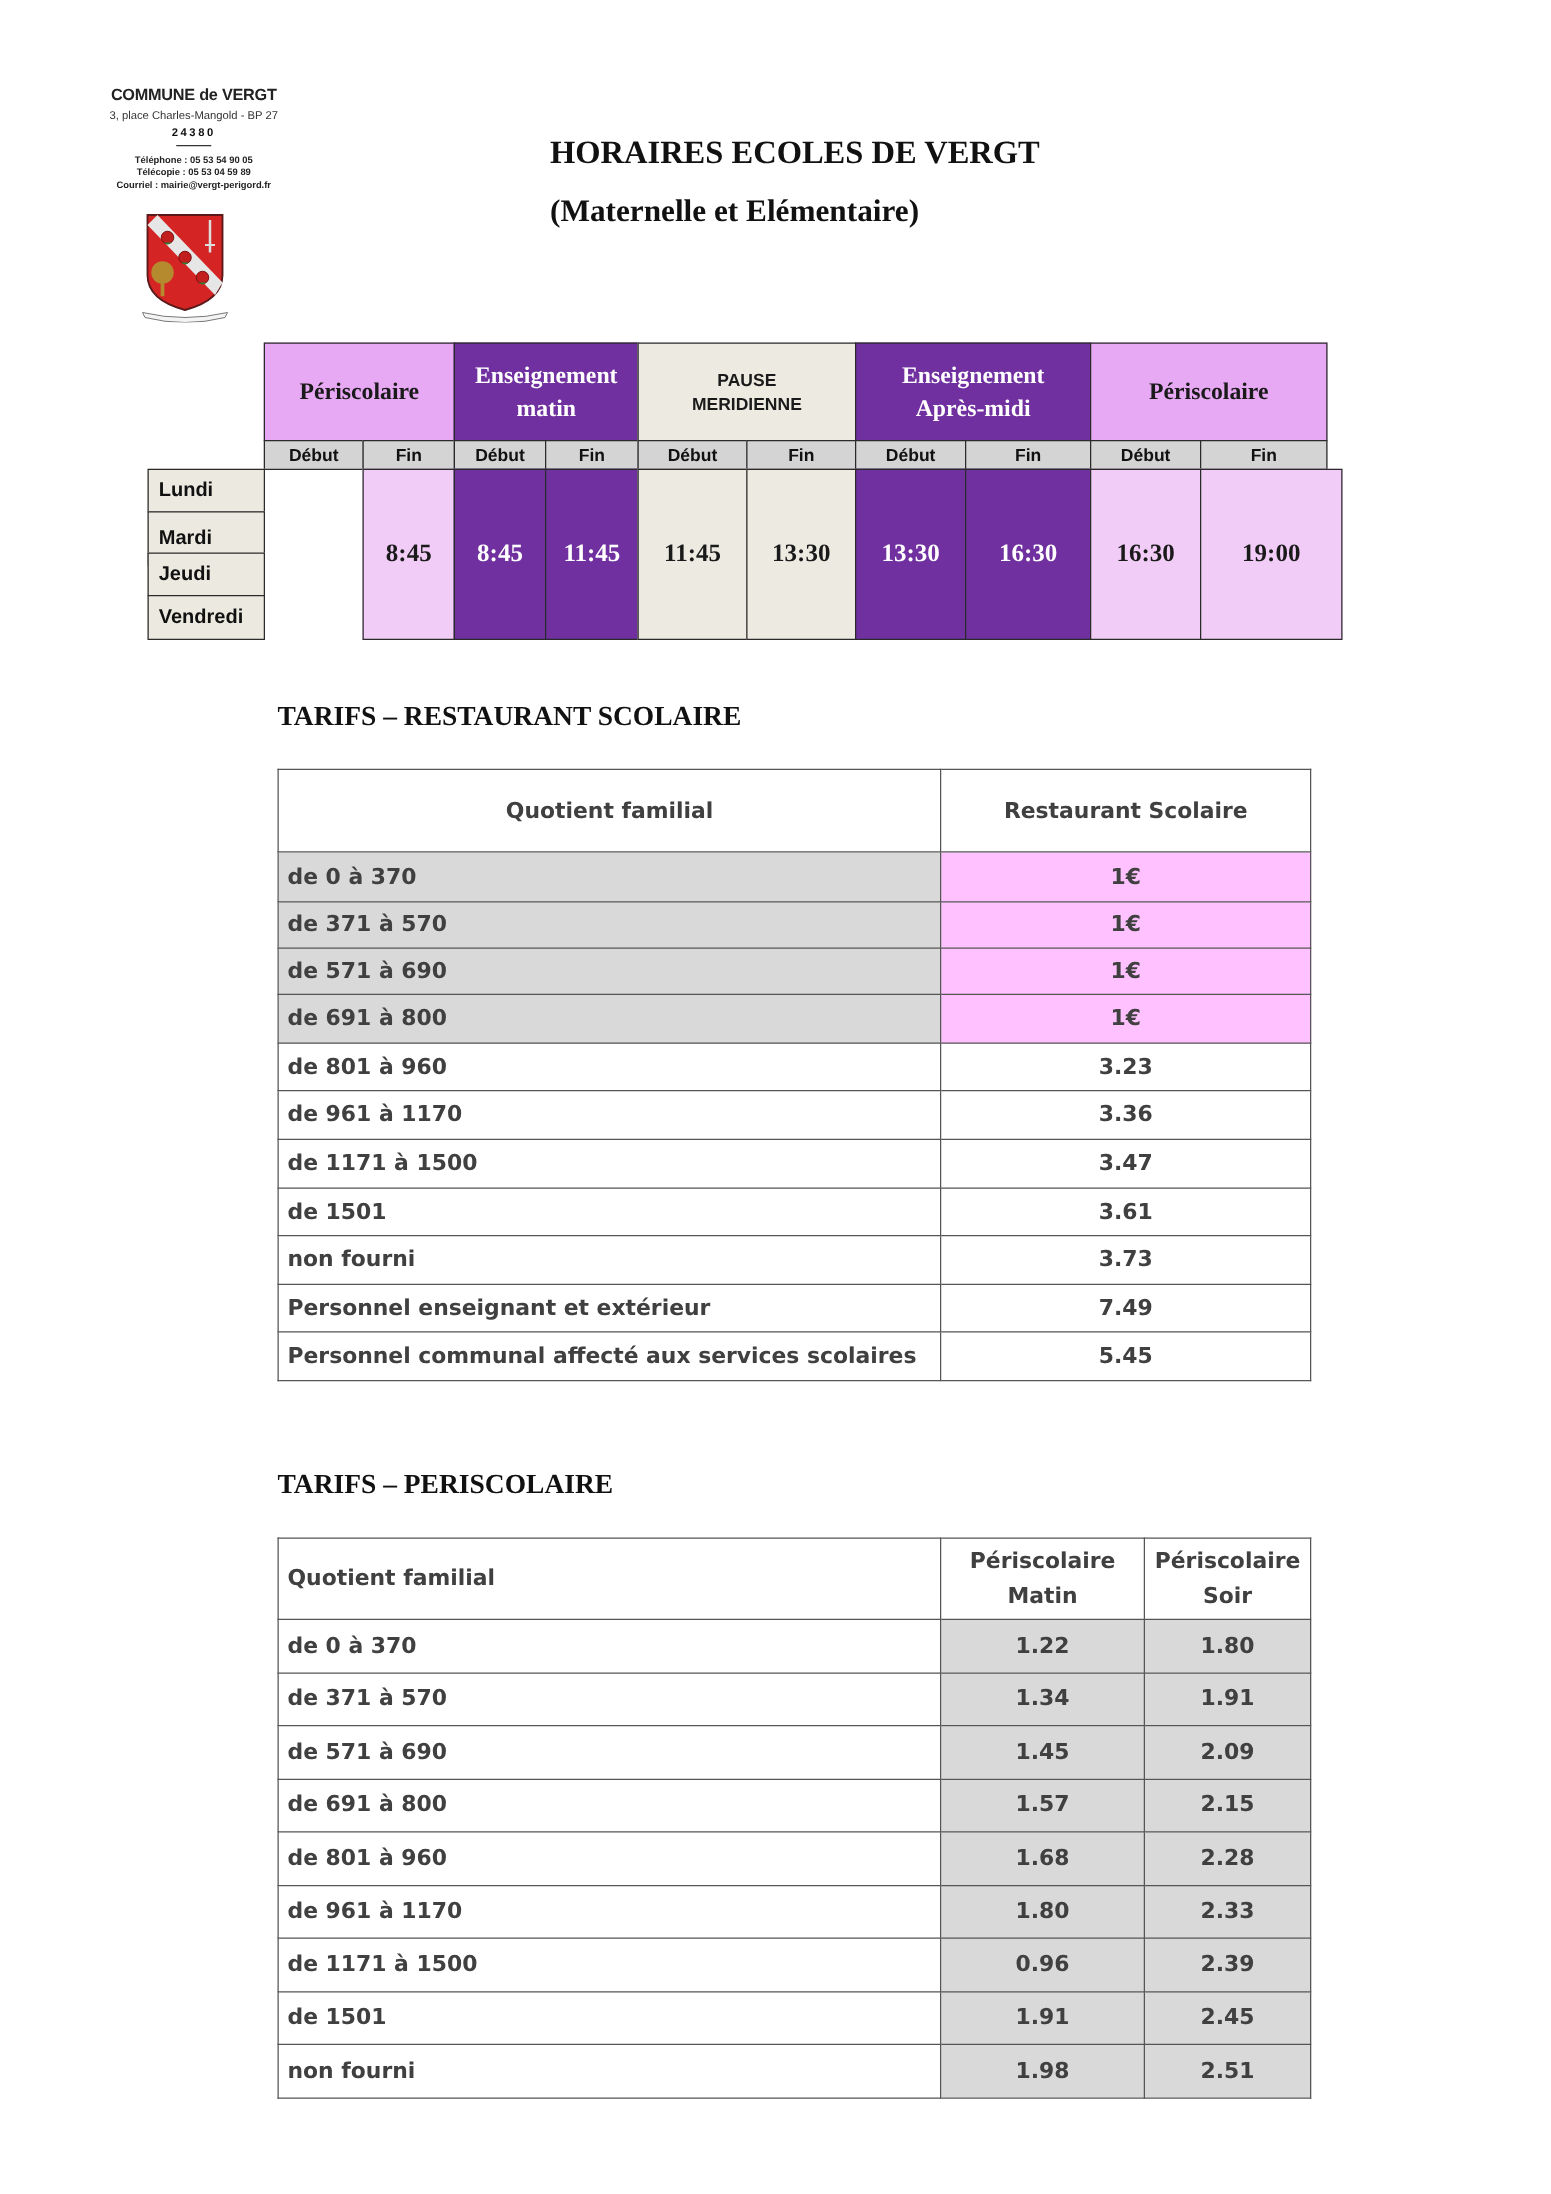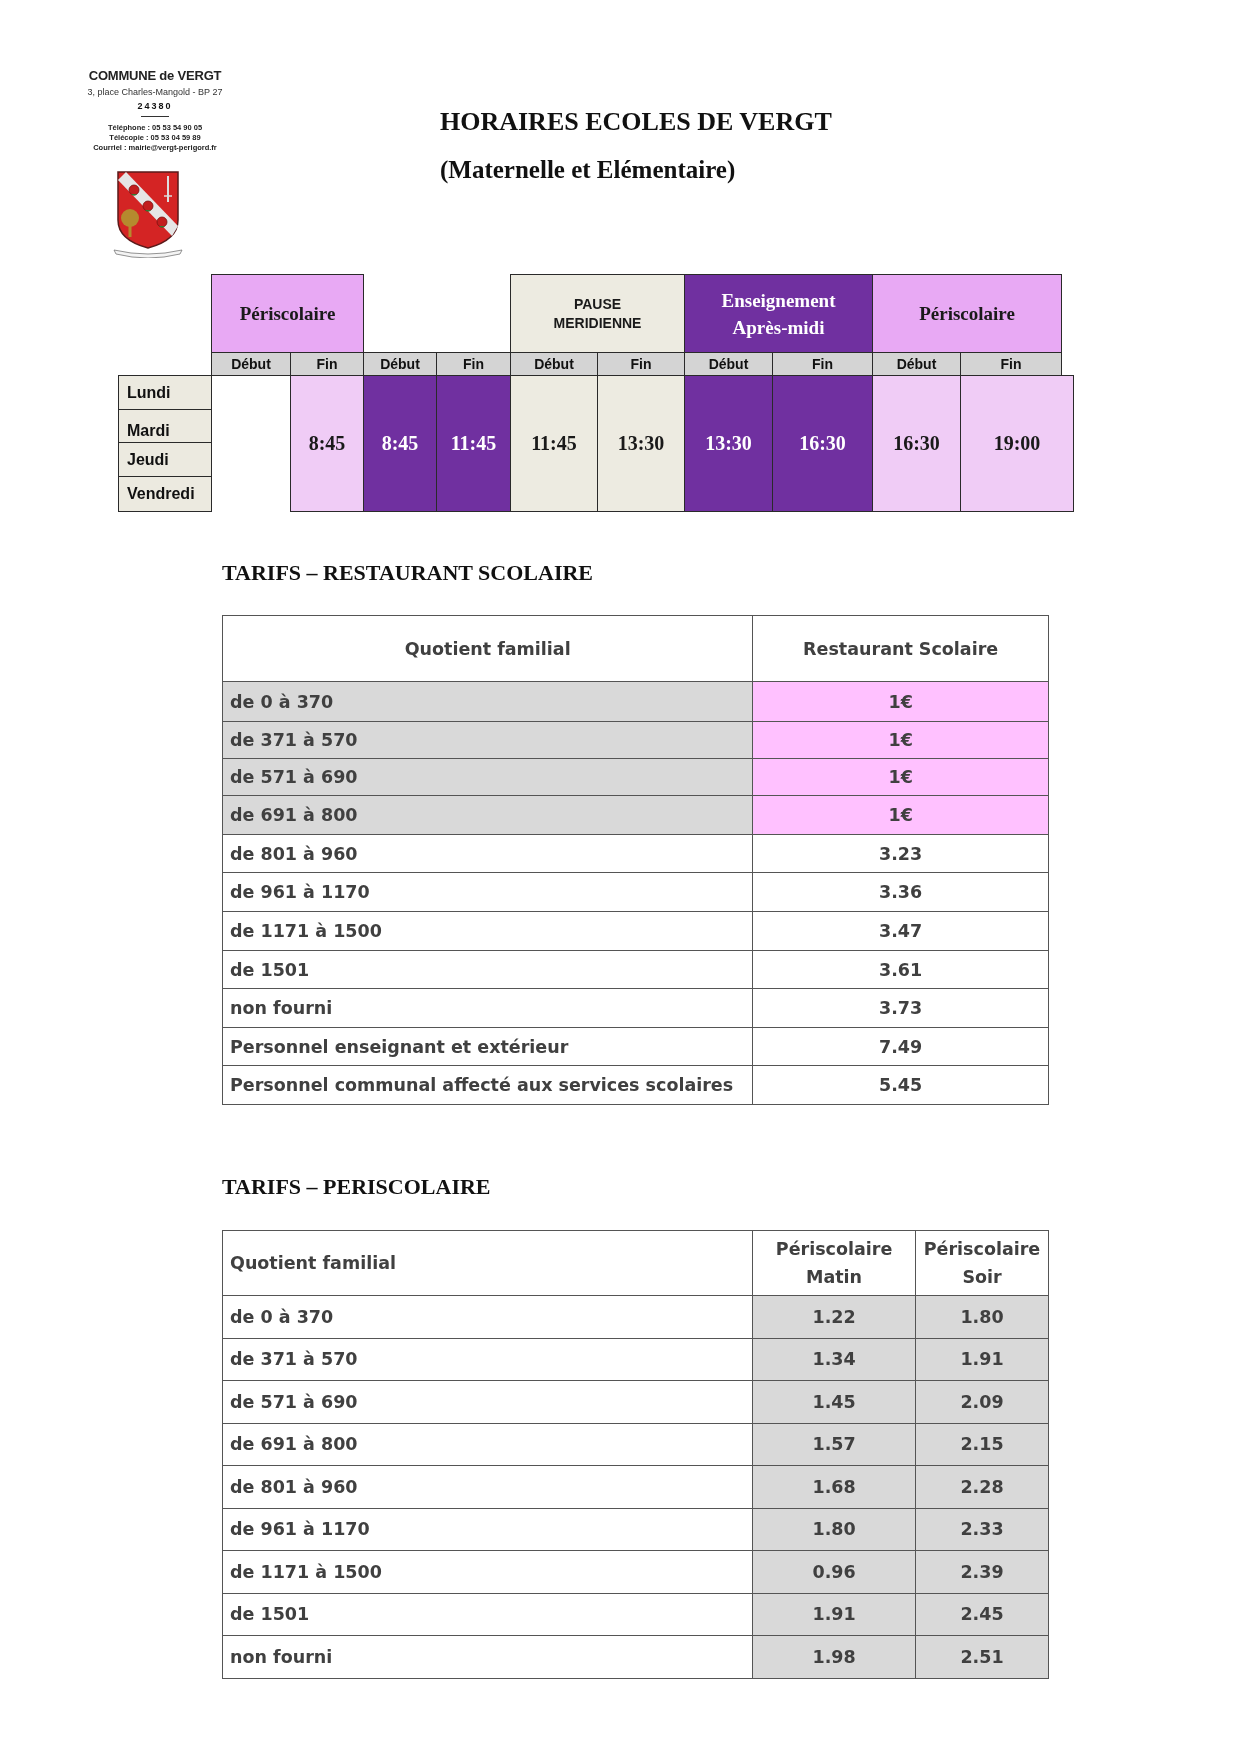--- a/index.html
+++ b/index.html
@@ -88,20 +88,21 @@
   <rect x="16.5" y="55" width="3" height="14" fill="#B58A2E"></rect>
   <path d="M2 82 Q36 90 70 82 L68 86 Q36 94 4 86 Z" fill="#f4f4f4" stroke="#777" stroke-width="0.8"></path>
 </svg>
 
 <div id="main-title" class="abs doc-title">HORAIRES ECOLES DE VERGT</div>
 <div id="main-subtitle" class="abs doc-title">(Maternelle et Elémentaire)</div>
 
 <div id="schedule" class="abs">
 
   <div class="sch-cell sch-head-serif c-lightpurple-head" style="left:93px;top:0;width:153px;height:79px;">Périscolaire</div>
+  <div class="sch-cell sch-head-serif c-purple" style="left:245px;top:0;width:148px;height:79px;padding:0 6px;">Enseignement matin</div>
   <div class="sch-cell sch-head-sans c-pause" style="left:392px;top:0;width:175px;height:79px;padding:0 30px;">PAUSE MERIDIENNE</div>
   <div class="sch-cell sch-head-serif c-purple" style="left:566px;top:0;width:189px;height:79px;padding:0 20px;">Enseignement Après-midi</div>
   <div class="sch-cell sch-head-serif c-lightpurple-head" style="left:754px;top:0;width:190px;height:79px;">Périscolaire</div>
 
   <div class="sch-cell sch-sub" style="left:93px;top:78px;width:80px;height:24px;">Début</div>
   <div class="sch-cell sch-sub" style="left:172px;top:78px;width:74px;height:24px;">Fin</div>
   <div class="sch-cell sch-sub" style="left:245px;top:78px;width:74px;height:24px;">Début</div>
   <div class="sch-cell sch-sub" style="left:318px;top:78px;width:75px;height:24px;">Fin</div>
   <div class="sch-cell sch-sub" style="left:392px;top:78px;width:88px;height:24px;">Début</div>
   <div class="sch-cell sch-sub" style="left:479px;top:78px;width:88px;height:24px;">Fin</div>

